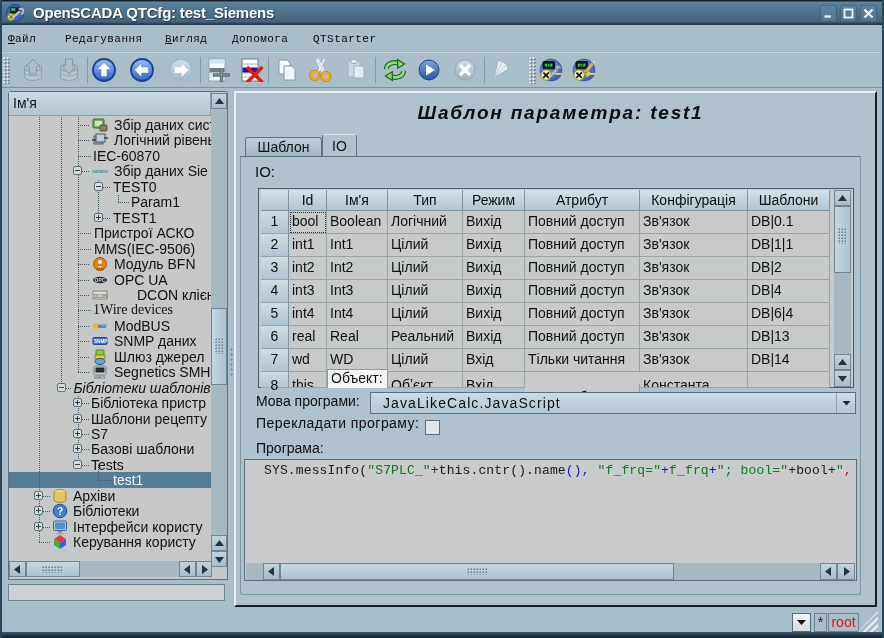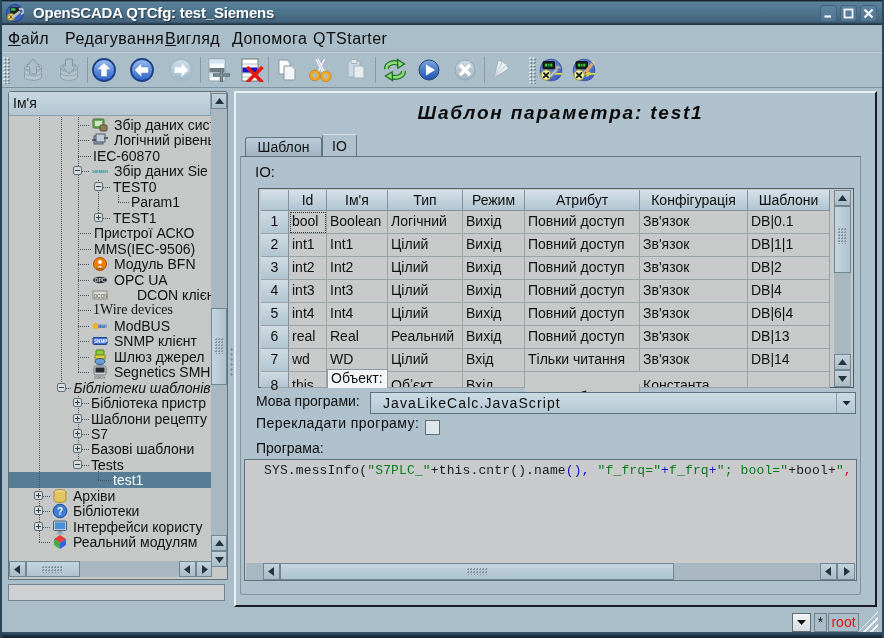--- a/index.html
+++ b/index.html
@@ -10,21 +10,21 @@
 
 #titlebar { left:0; top:0; width:884px; height:25px;
   background:linear-gradient(to bottom,#16242f 0px,#16242f 1px,#62899f 2px,#57809d 3px,#4b7189 14px,#43627c 22px,#233947 24px,#233947 25px); }
 #title-icon { left:6px; top:4px; width:18px; height:18px; }
 #title-text { left:33px; top:3px; width:400px; height:20px; color:#ffffff; font-size:15px; font-weight:bold; letter-spacing:-0.2px; line-height:20px; text-shadow:1px 1px 1px rgba(0,0,0,0.5); }
 .winbtn { top:5px; width:17px; height:17px; background:linear-gradient(to bottom,#5d83a0,#527590); border:1px solid #44637c; border-radius:3px; color:#eef3f7; text-align:center; }
 #btn-min { left:820px; } #btn-max { left:840px; } #btn-close { left:860px; }
 .winbtn svg { display:block; margin:2px auto 0; }
 
 #menubar { left:0; top:25px; width:884px; height:27px; background:#a9bec9; border-bottom:1px solid #a2b6c1; }
-.menu-item { top:31px; height:16px; font-size:16px; letter-spacing:0.45px; color:#0c0c0c; line-height:16px; }
+.menu-item { top:31px; height:16px; font-size:11px; letter-spacing:0.45px; color:#0c0c0c; line-height:16px;font-family:Liberation Mono, monospace; }
 
 #toolbar { left:0; top:52px; width:884px; height:36px; background:#a9bec9; border-top:1px solid #c2d2da; border-bottom:1px solid #7e929d; }
 .tb-handle { top:57px; width:7px; height:27px;
   background-image:radial-gradient(circle at 1.2px 1.2px,#f2f7f9 0.9px,transparent 1.1px),radial-gradient(circle at 2.2px 2.2px,#5d737f 0.9px,transparent 1.1px);
   background-size:3.5px 3.5px; }
 .tb-sep { top:57px; width:1px; height:26px; background:#8799a3; }
 .tb-icon { top:58px; width:24px; height:24px; }
 .tb-icon svg { display:block; width:24px; height:24px; }
 
 
@@ -408,21 +408,21 @@
         </svg>
       </div>
       <div class="titem" style="left:105px; top:201.8px;">ModBUS</div>
       <div class="guide-h" style="left:69px; top:225.3px; width:12.0px;"></div>
       <div class="ticon" id="ti-snmp" style="left:83px; top:217.3px;">
         <svg viewBox="0 0 16 16">
           <rect x="1" y="4.5" width="14" height="7" rx="1" fill="#3b6fd4" stroke="#24478c"></rect>
           <text x="2" y="10.3" font-size="4.6" font-weight="bold" fill="#ffffff">SNMP</text>
         </svg>
       </div>
-      <div class="titem" style="left:105px; top:217.3px;">SNMP клієнт</div>
+      <div class="titem" style="left:105px; top:217.3px;">SNMP даних</div>
       <div class="guide-h" style="left:69px; top:240.7px; width:12.0px;"></div>
       <div class="ticon" id="ti-gate" style="left:83px; top:232.7px;">
         <svg viewBox="0 0 16 16">
           <rect x="4" y="1" width="8" height="5" rx="1" fill="#8dd13c" stroke="#4f7d1c"></rect>
           <rect x="3" y="6" width="10" height="4" fill="#d8cf3a" stroke="#8c842a"></rect>
           <ellipse cx="8" cy="12.5" rx="5" ry="3" fill="#6a9fd8" stroke="#33567e"></ellipse>
         </svg>
       </div>
       <div class="titem" style="left:105px; top:232.7px;">Шлюз джерел</div>
       <div class="guide-h" style="left:69px; top:256.2px; width:12.0px;"></div>
@@ -484,21 +484,21 @@
       </div>
       <div class="titem" style="left:64px; top:402.7px;">Інтерфейси користу</div>
       <div class="guide-h" style="left:30px; top:426.1px; width:11.0px;"></div>
       <div class="ticon" id="ti-mod" style="left:43px; top:418.1px;">
         <svg viewBox="0 0 16 16">
           <path d="M8 1 L14 5 L8 9 L2 5 Z" fill="#e23b3b"></path>
           <path d="M2 5 L8 9 V15 L2 11 Z" fill="#3bb13b"></path>
           <path d="M14 5 L8 9 V15 L14 11 Z" fill="#3b5fe2"></path>
         </svg>
       </div>
-      <div class="titem" style="left:64px; top:418.1px;">Реальний модулям</div>
+      <div class="titem" style="left:64px; top:418.1px;">Керування користу</div>
     </div>
 </div>
 <div class="abs" id="tree-textbox"></div>
 <div class="abs" style="left:230px; top:348px; width:4px; height:30px; background-image:radial-gradient(circle at 1.5px 1.5px,#8096a2 1px,transparent 1.2px); background-size:4px 5px;"></div>
 
 <div class="abs" id="rpanel"></div>
 <div class="abs" id="rtitle">Шаблон параметра: test1</div>
 <div class="abs tab" id="tab1">Шаблон</div>
 <div class="abs tab" id="tab2">IO</div>
 <div class="abs" id="tabframe"></div>

